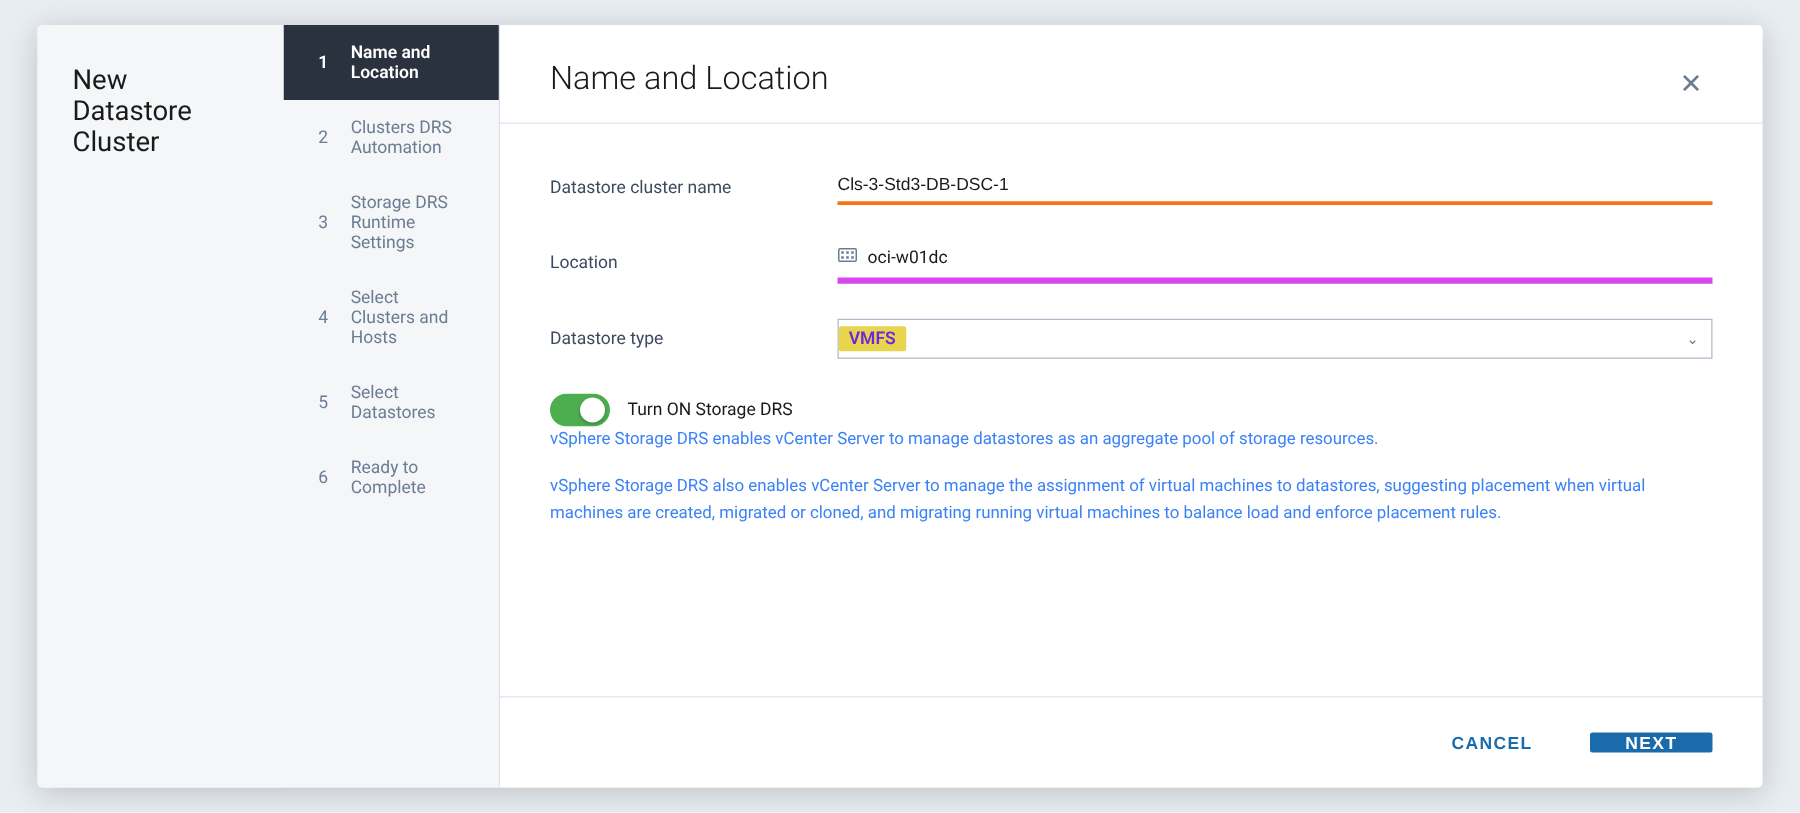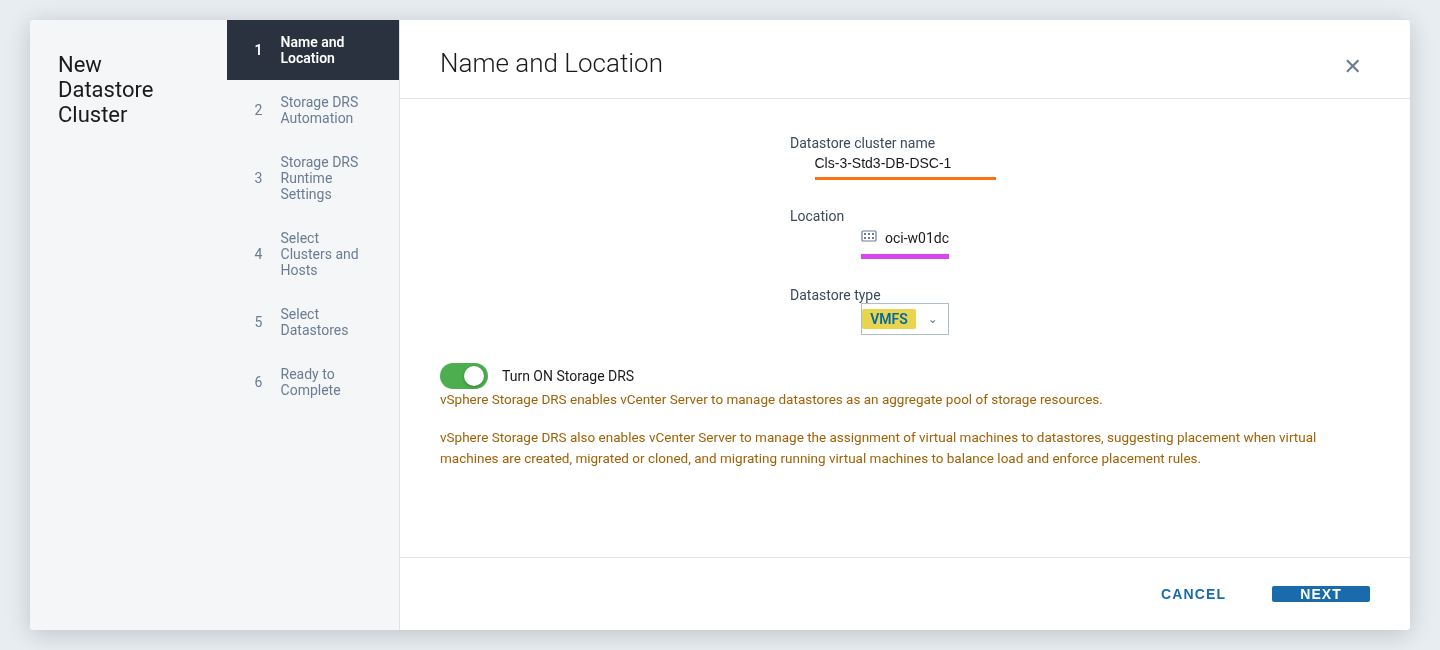--- a/index.html
+++ b/index.html
@@ -99,21 +99,20 @@
     
     .form-area {
       flex: 1;
       padding: 36px 40px 20px 40px;
       overflow-y: auto;
     }
     .form-row {
       display: flex;
       align-items: center;
       margin-bottom: 28px;
-      flex-direction: column;
     }
     .form-label {
       width: 230px;
       min-width: 230px;
       font-size: 14px;
       color: #3d4a5c;
     }
     .form-control {
       flex: 1;
     }
@@ -142,21 +141,21 @@
     }
     .select-wrapper {
       position: relative;
       width: 100%;
     }
     .vmfs-highlight {
       background: #e8d44d;
       font-weight: 600;
       padding: 2px 8px;
       border-radius: 2px;
-      color: #0369a1;
+      color: #6d28d9;
     }
     .select-chevron {
       position: absolute;
       right: 10px;
       top: 50%;
       transform: translateY(-50%);
       pointer-events: none;
       color: #6b7c93;
       font-size: 12px;
     }
@@ -190,21 +189,21 @@
       border-radius: 50%;
       box-shadow: 0 1px 3px rgba(0,0,0,0.3);
       transition: left 0.2s;
     }
     .toggle-label {
       font-size: 14px;
       color: #1a1a1a;
     }
     .description-text {
       font-size: 13.5px;
-      color: #a16207;
+      color: #3b82f6;
       line-height: 1.6;
       margin-bottom: 16px;
     }
     
     .footer {
       display: flex;
       justify-content: flex-end;
       align-items: center;
       padding: 18px 40px;
       gap: 28px;
@@ -256,21 +255,21 @@
   <div class="sidebar">
     <div class="sidebar-title">New Datastore Cluster</div>
     <ul class="sidebar-steps">
 
       <li class="sidebar-step active">
         <span class="step-num">1</span>
         <span class="step-label">Name and Location</span>
       </li>
       <li class="sidebar-step">
         <span class="step-num">2</span>
-        <span class="step-label">Storage DRS Automation</span>
+        <span class="step-label">Clusters DRS Automation</span>
       </li>
       <li class="sidebar-step">
         <span class="step-num">3</span>
         <span class="step-label">Storage DRS Runtime Settings</span>
       </li>
       <li class="sidebar-step">
         <span class="step-num">4</span>
         <span class="step-label">Select Clusters and Hosts</span>
       </li>
       <li class="sidebar-step">

